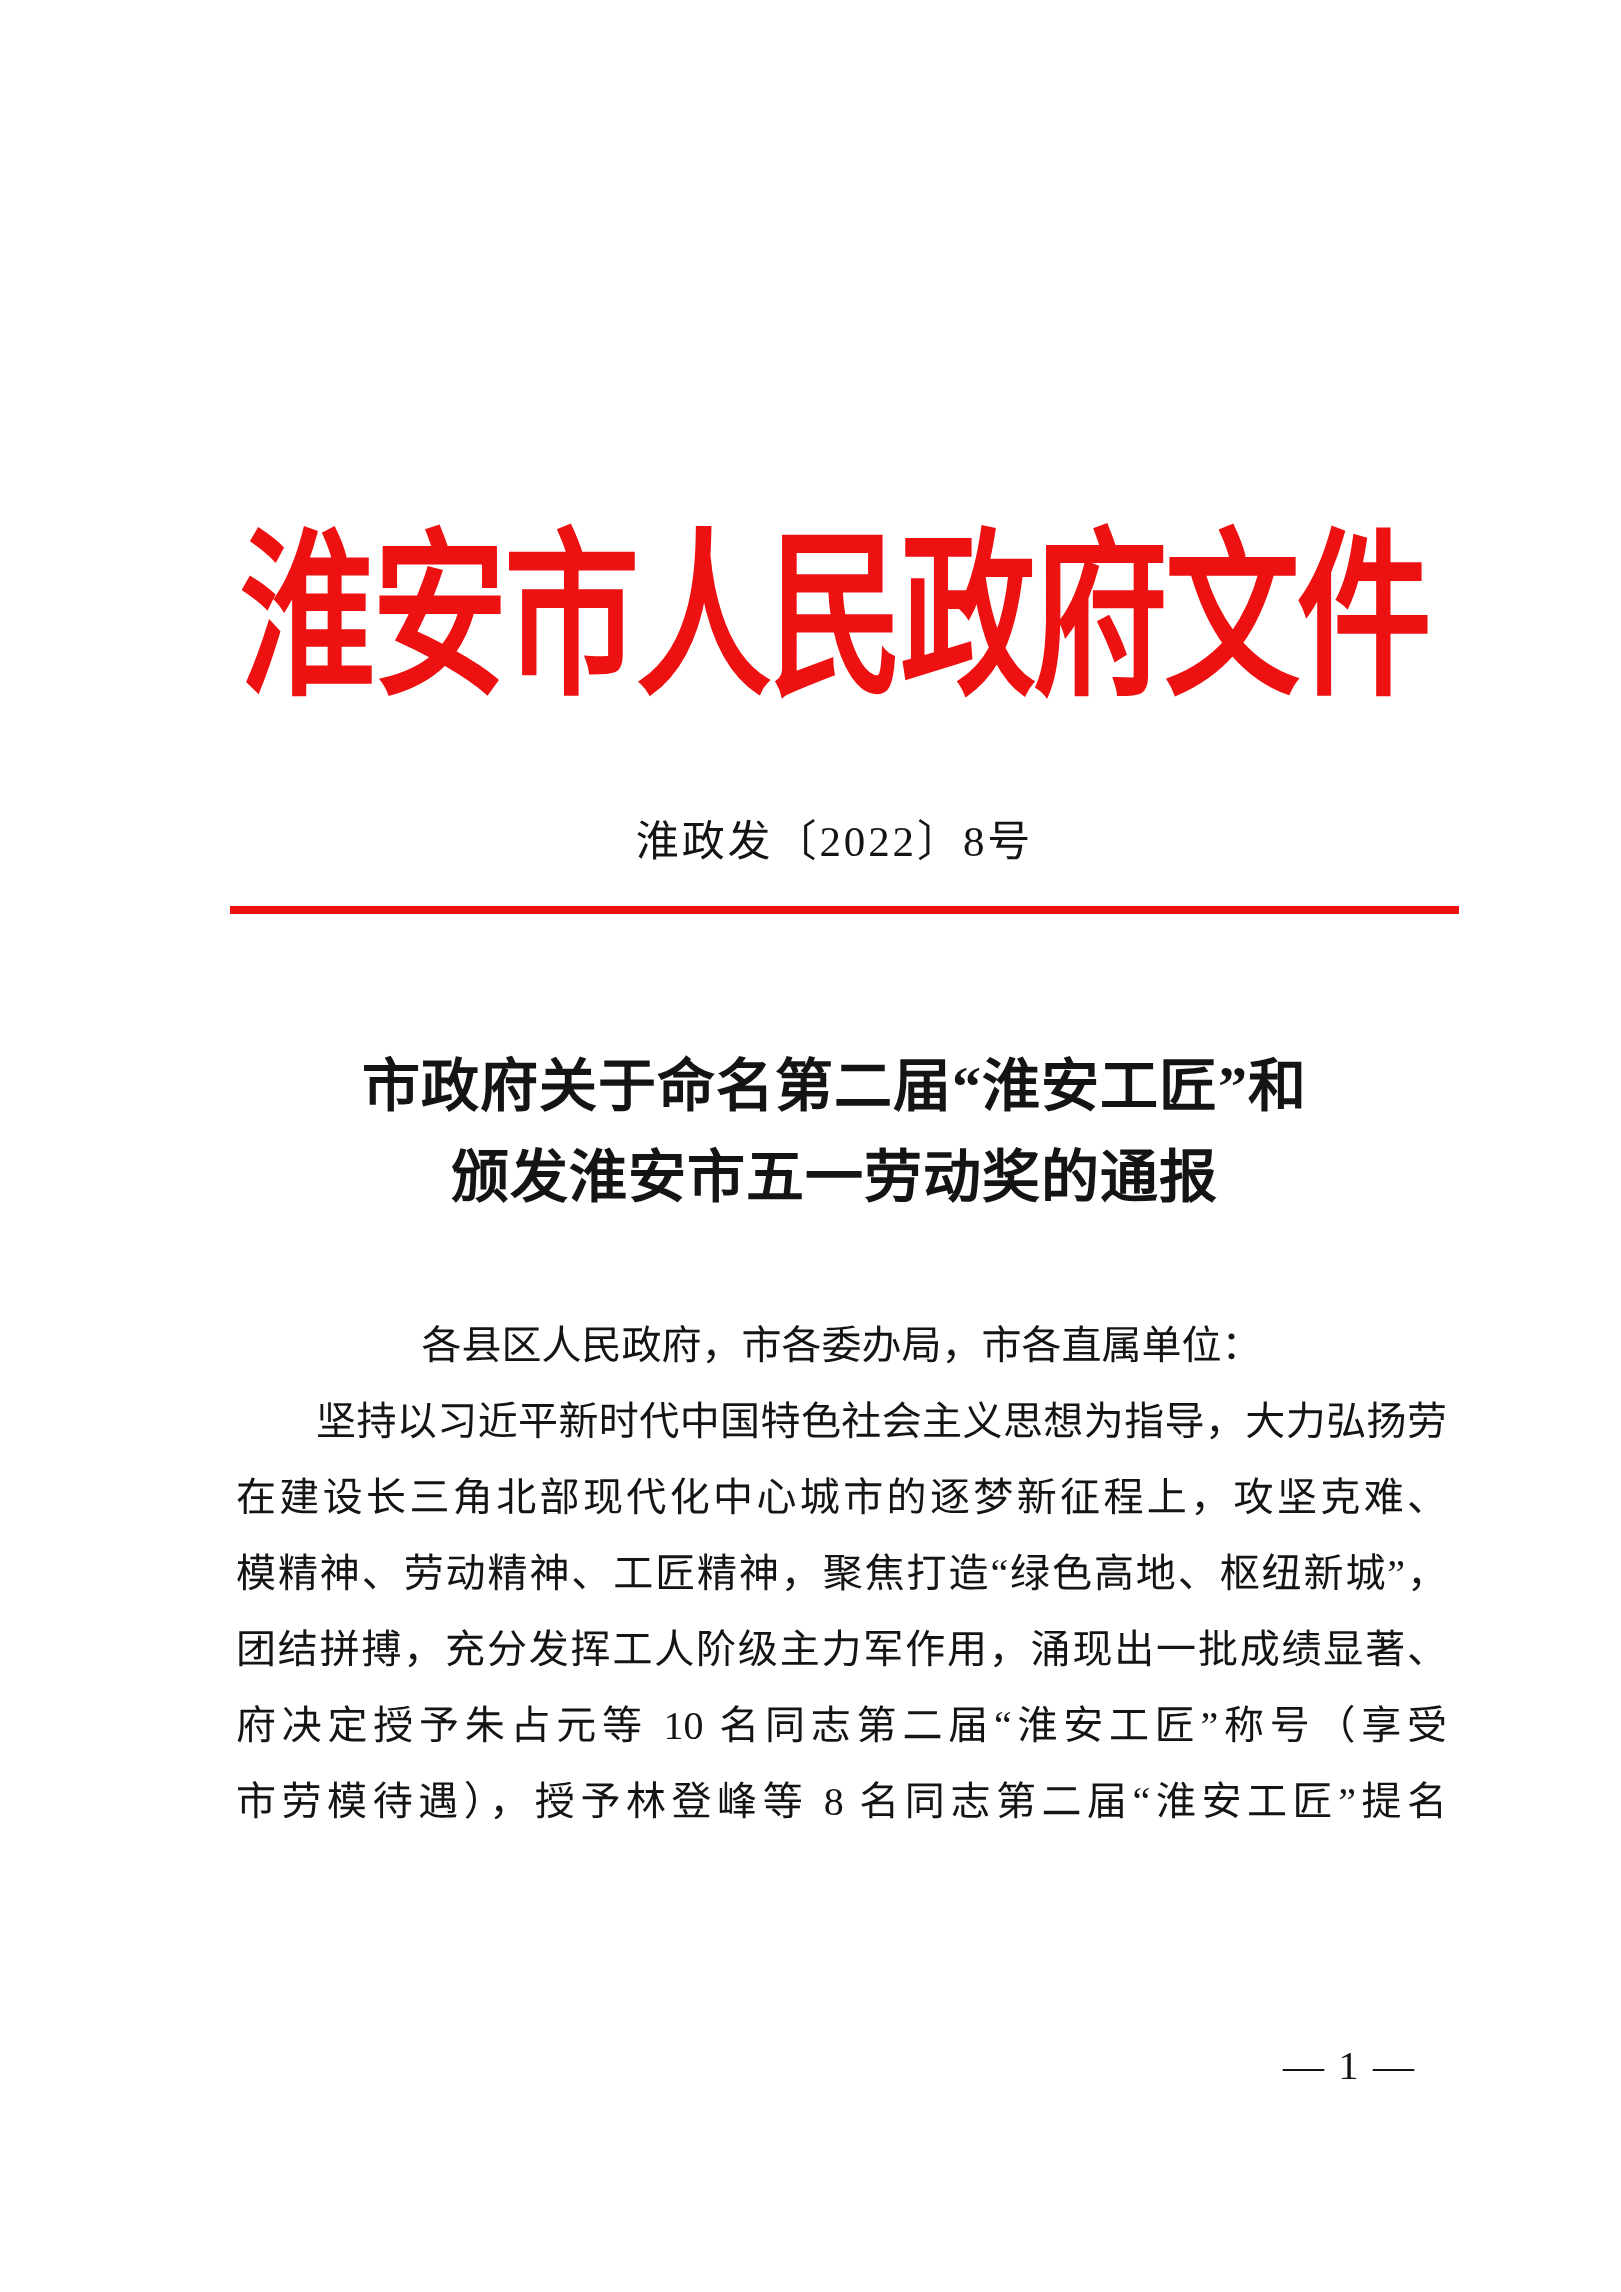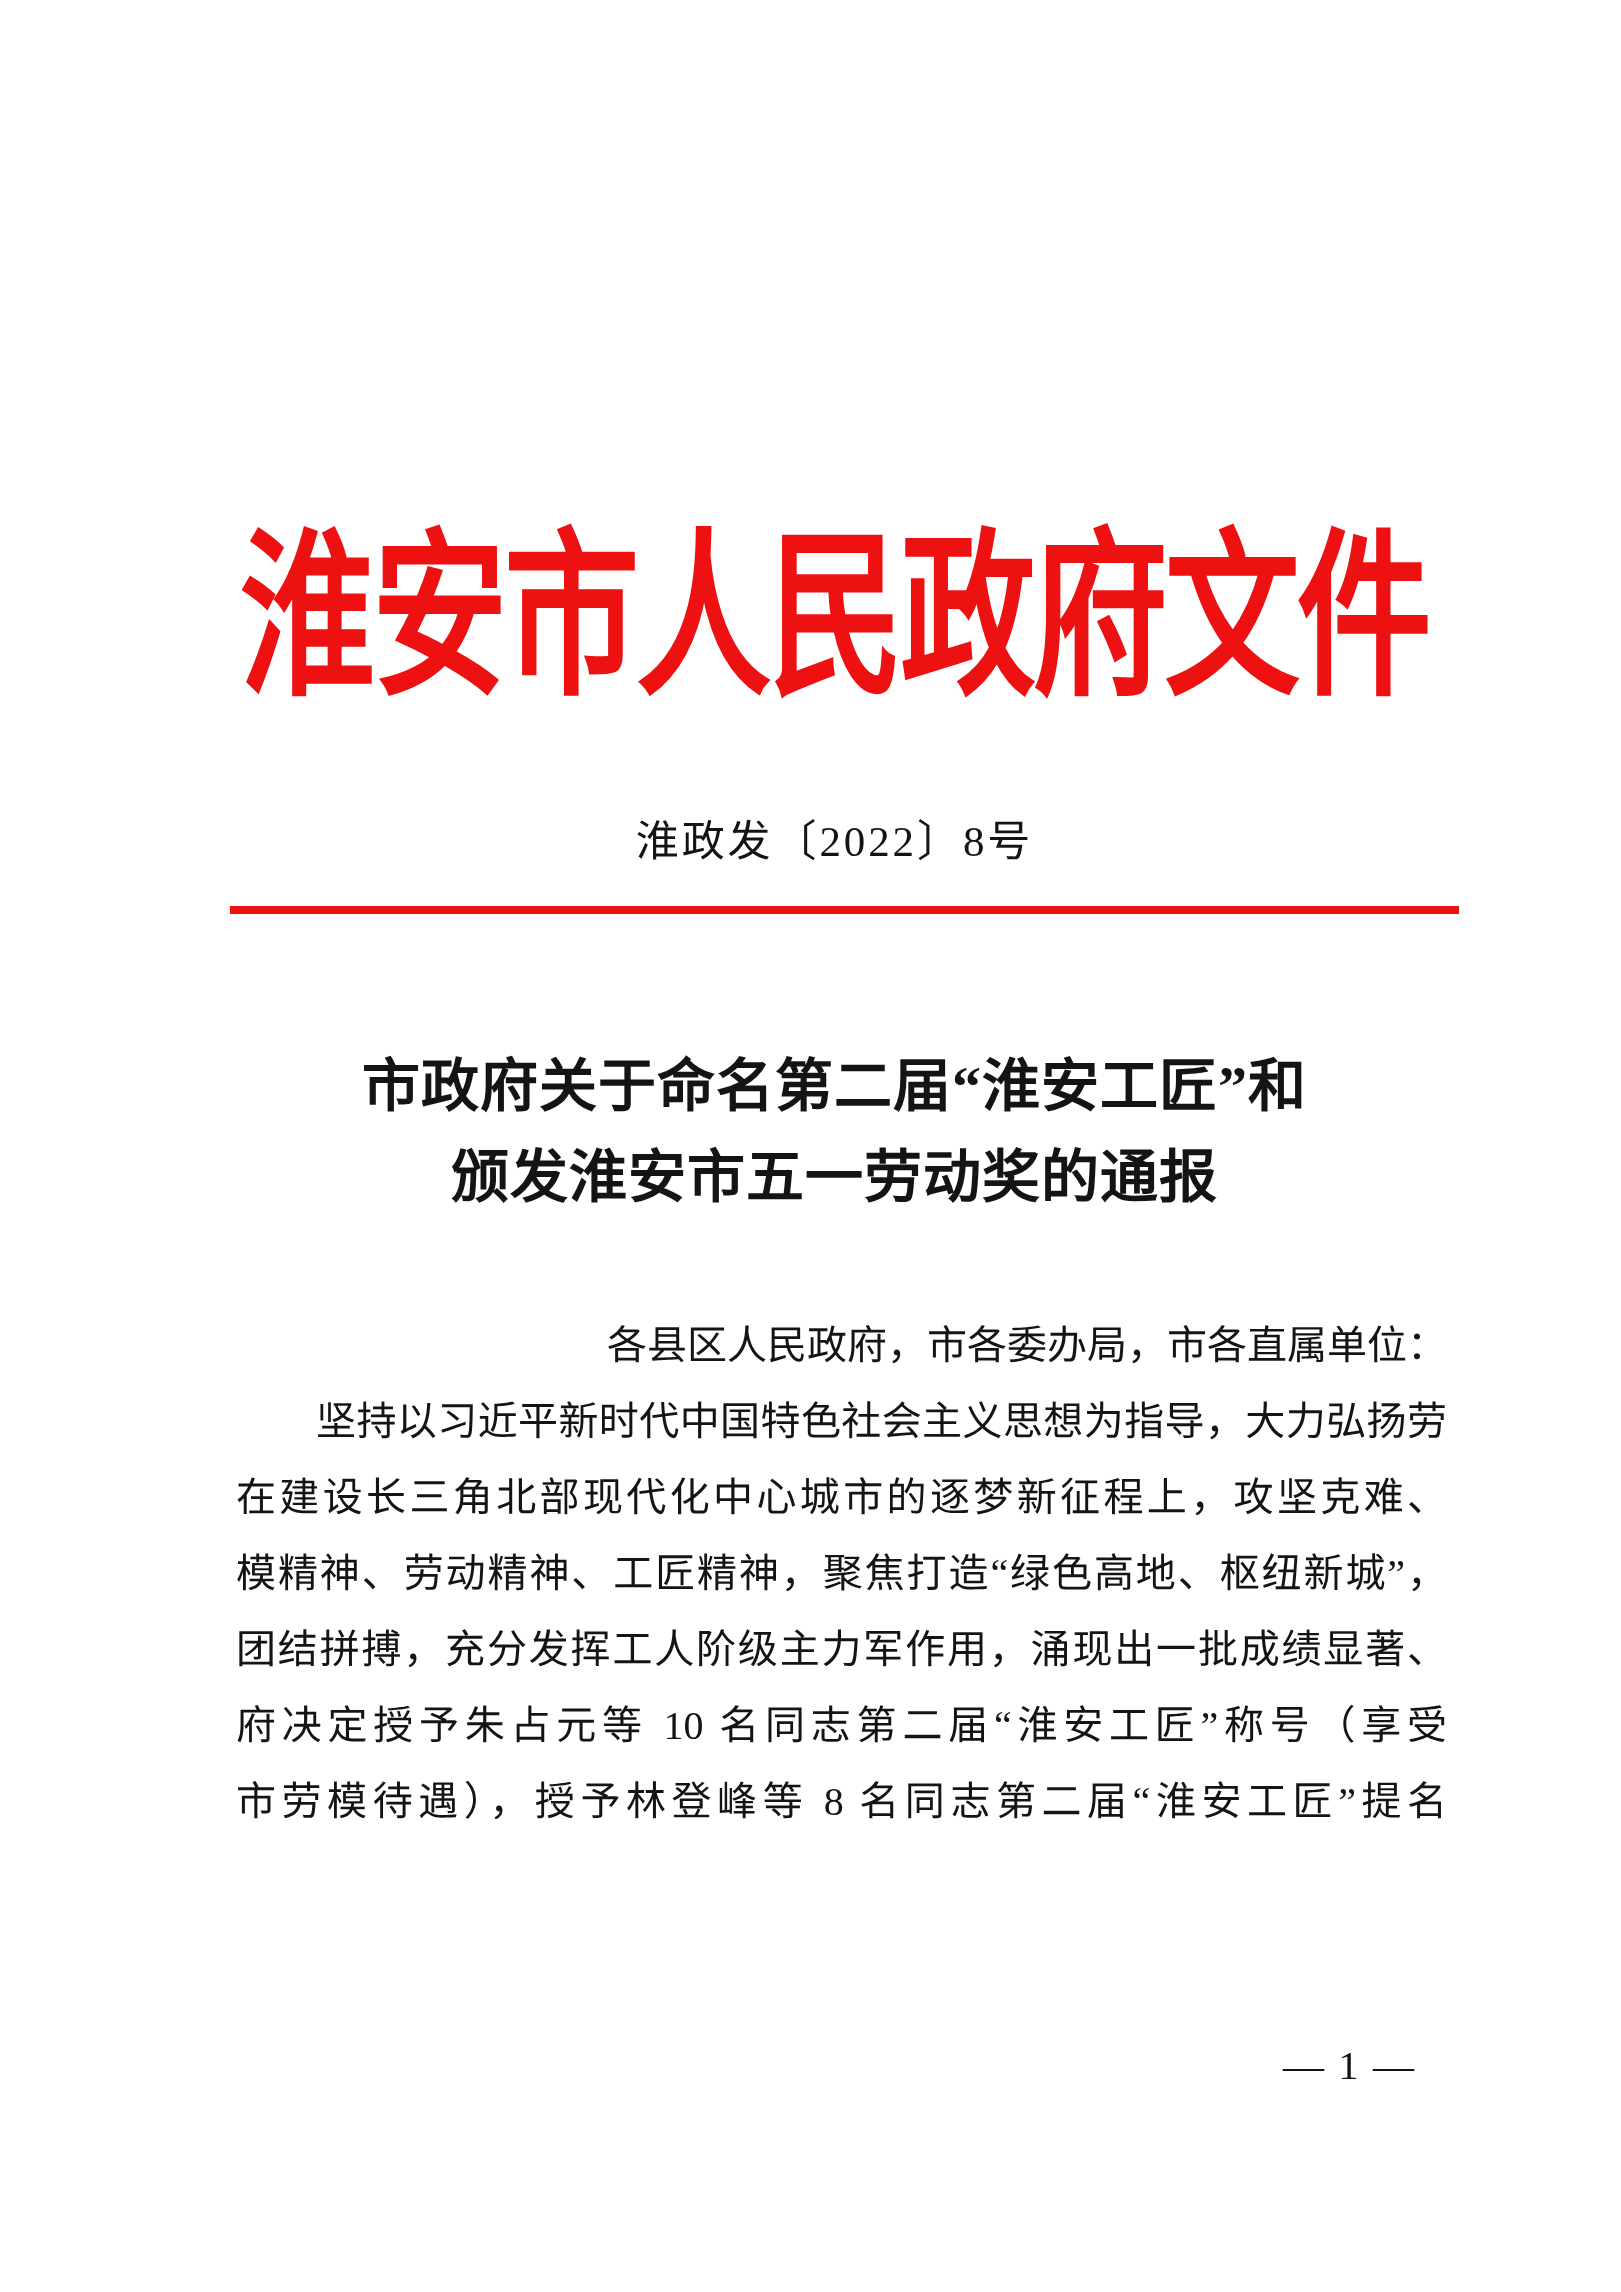--- a/index.html
+++ b/index.html
@@ -75,21 +75,21 @@
   
   .body-text {
     position: absolute;
     top: 1308px;
     left: 212px;
     width: 1211px;
     font-size: 40px;
     line-height: 76px;
     color: var(--text-black);
   }
-  .salutation { text-align: right; }
+  .salutation { text-align: center; }
   .para-line {
     text-align: justify;
     text-align-last: justify;
   }
   .para-line:first-child { text-indent: 80px; }
 
   
   .page-footer {
     position: absolute;
     top: 2041px;

